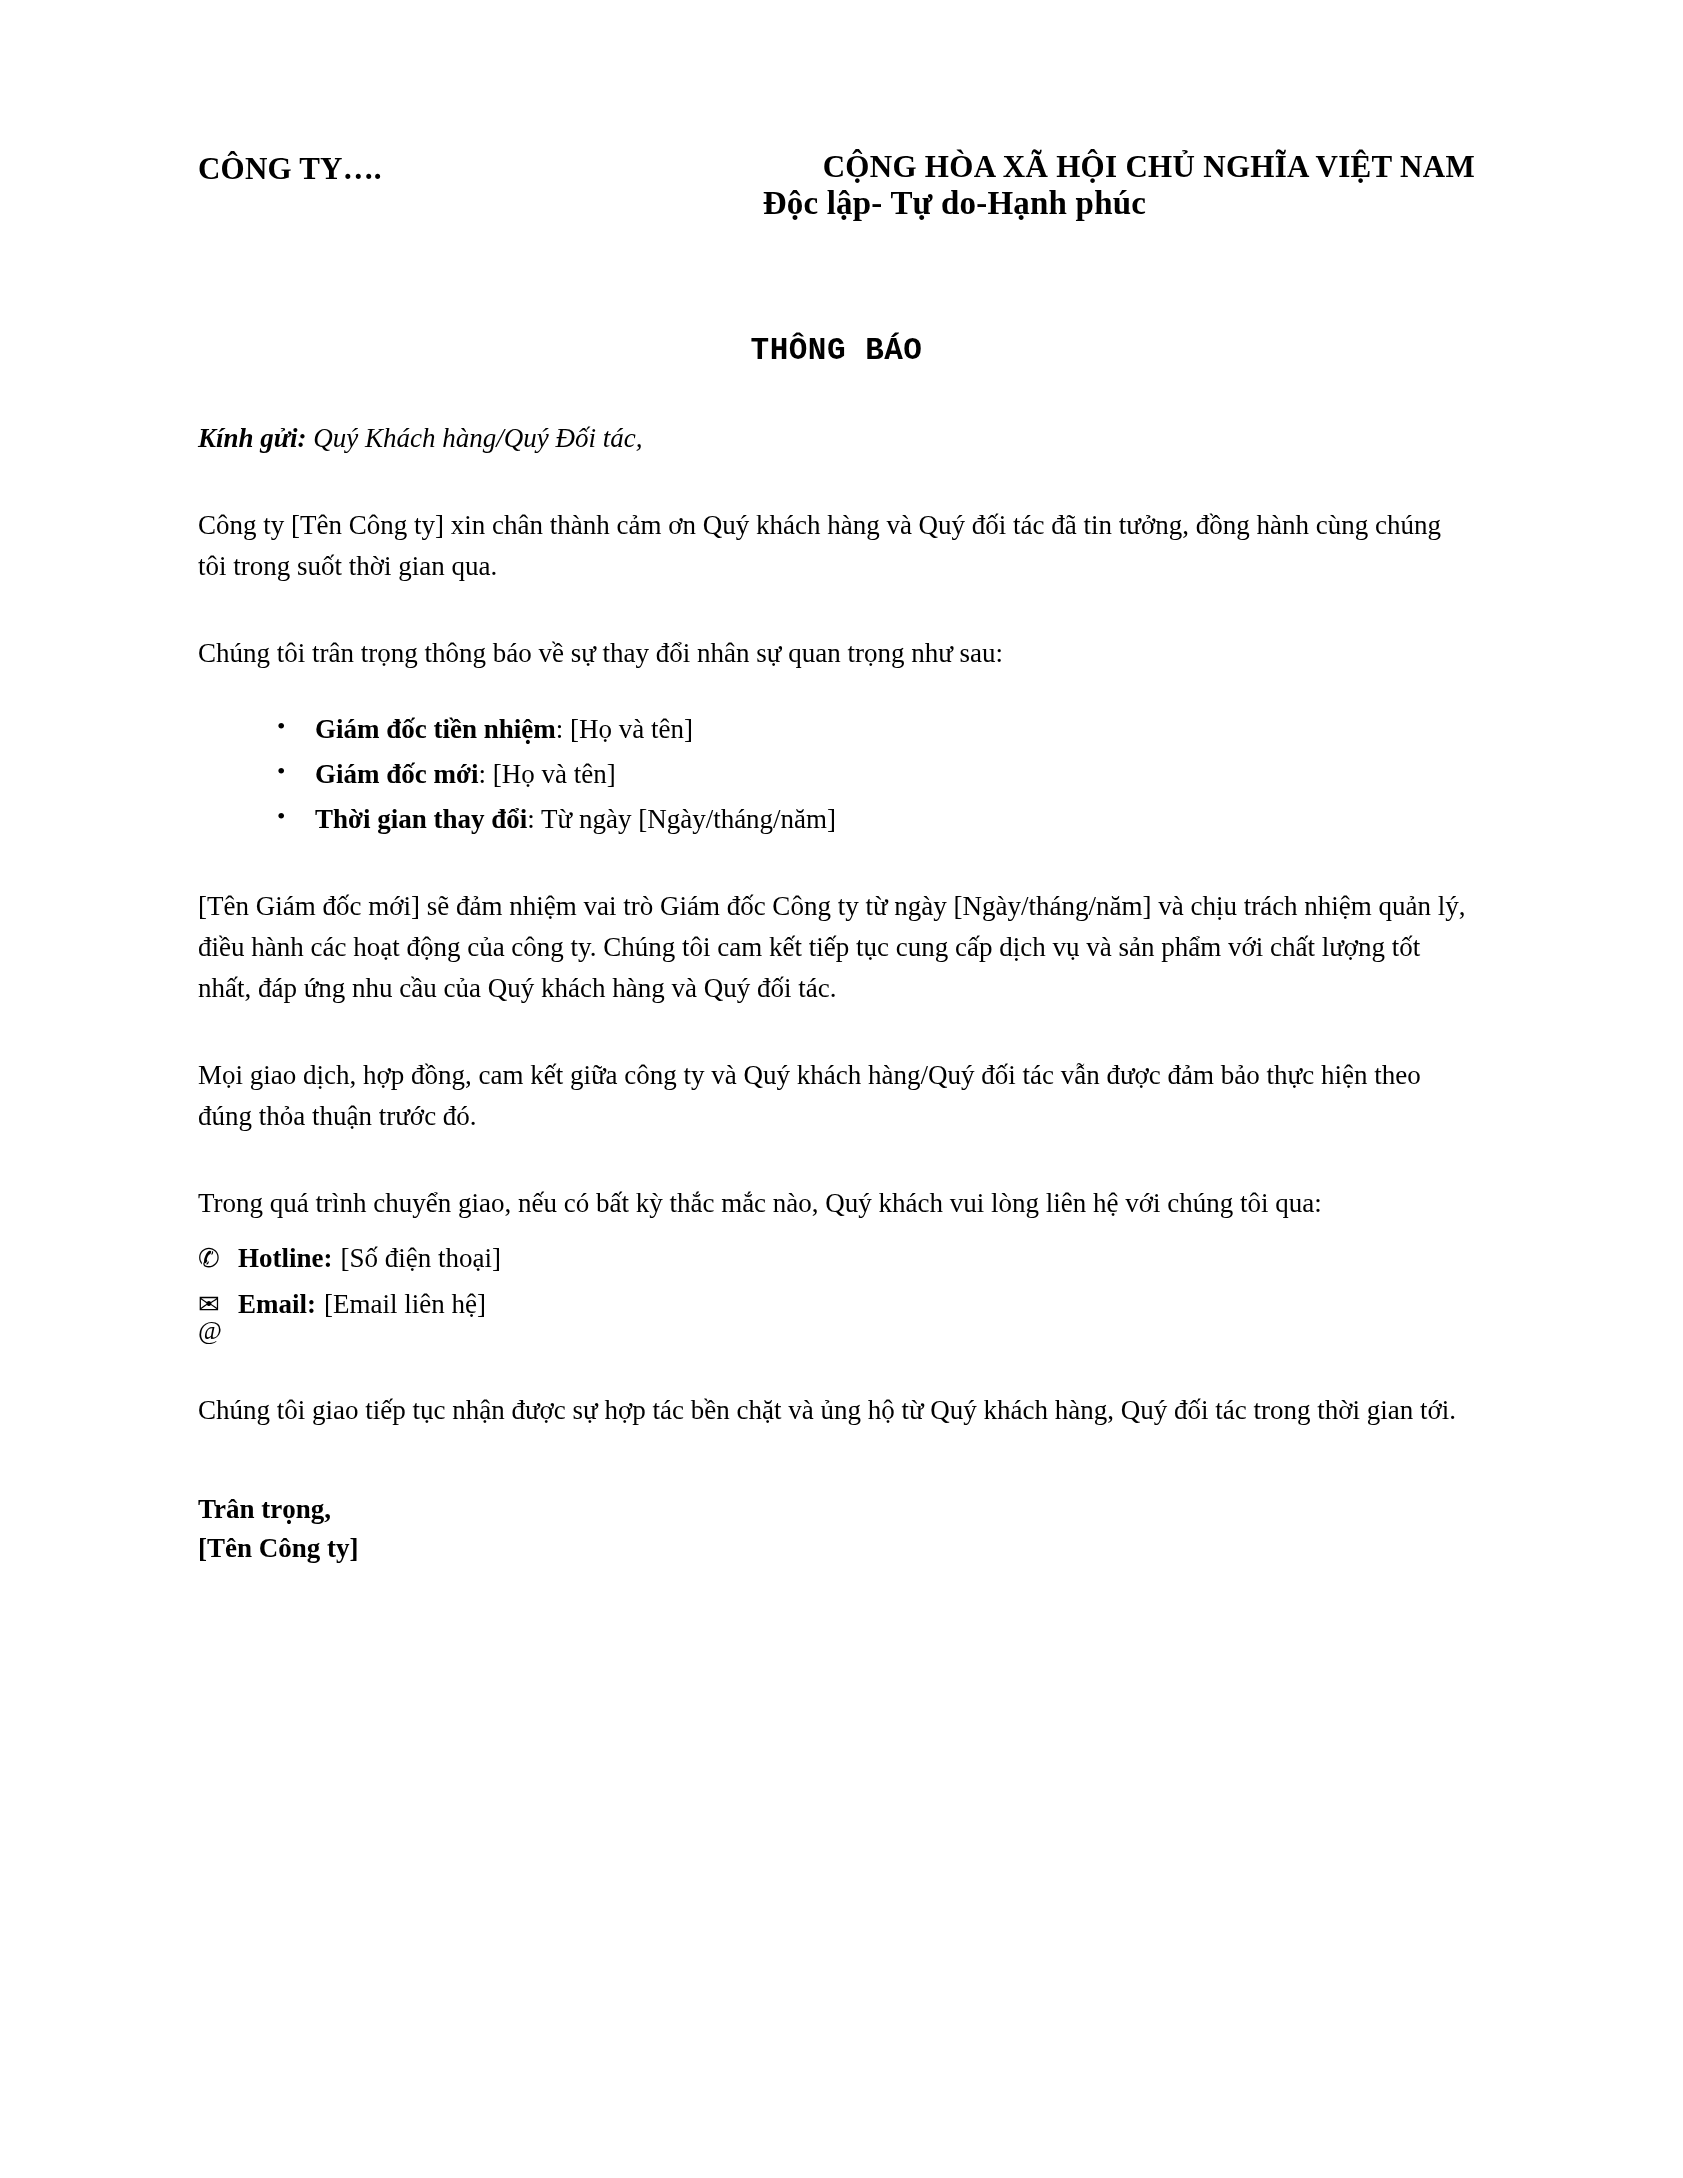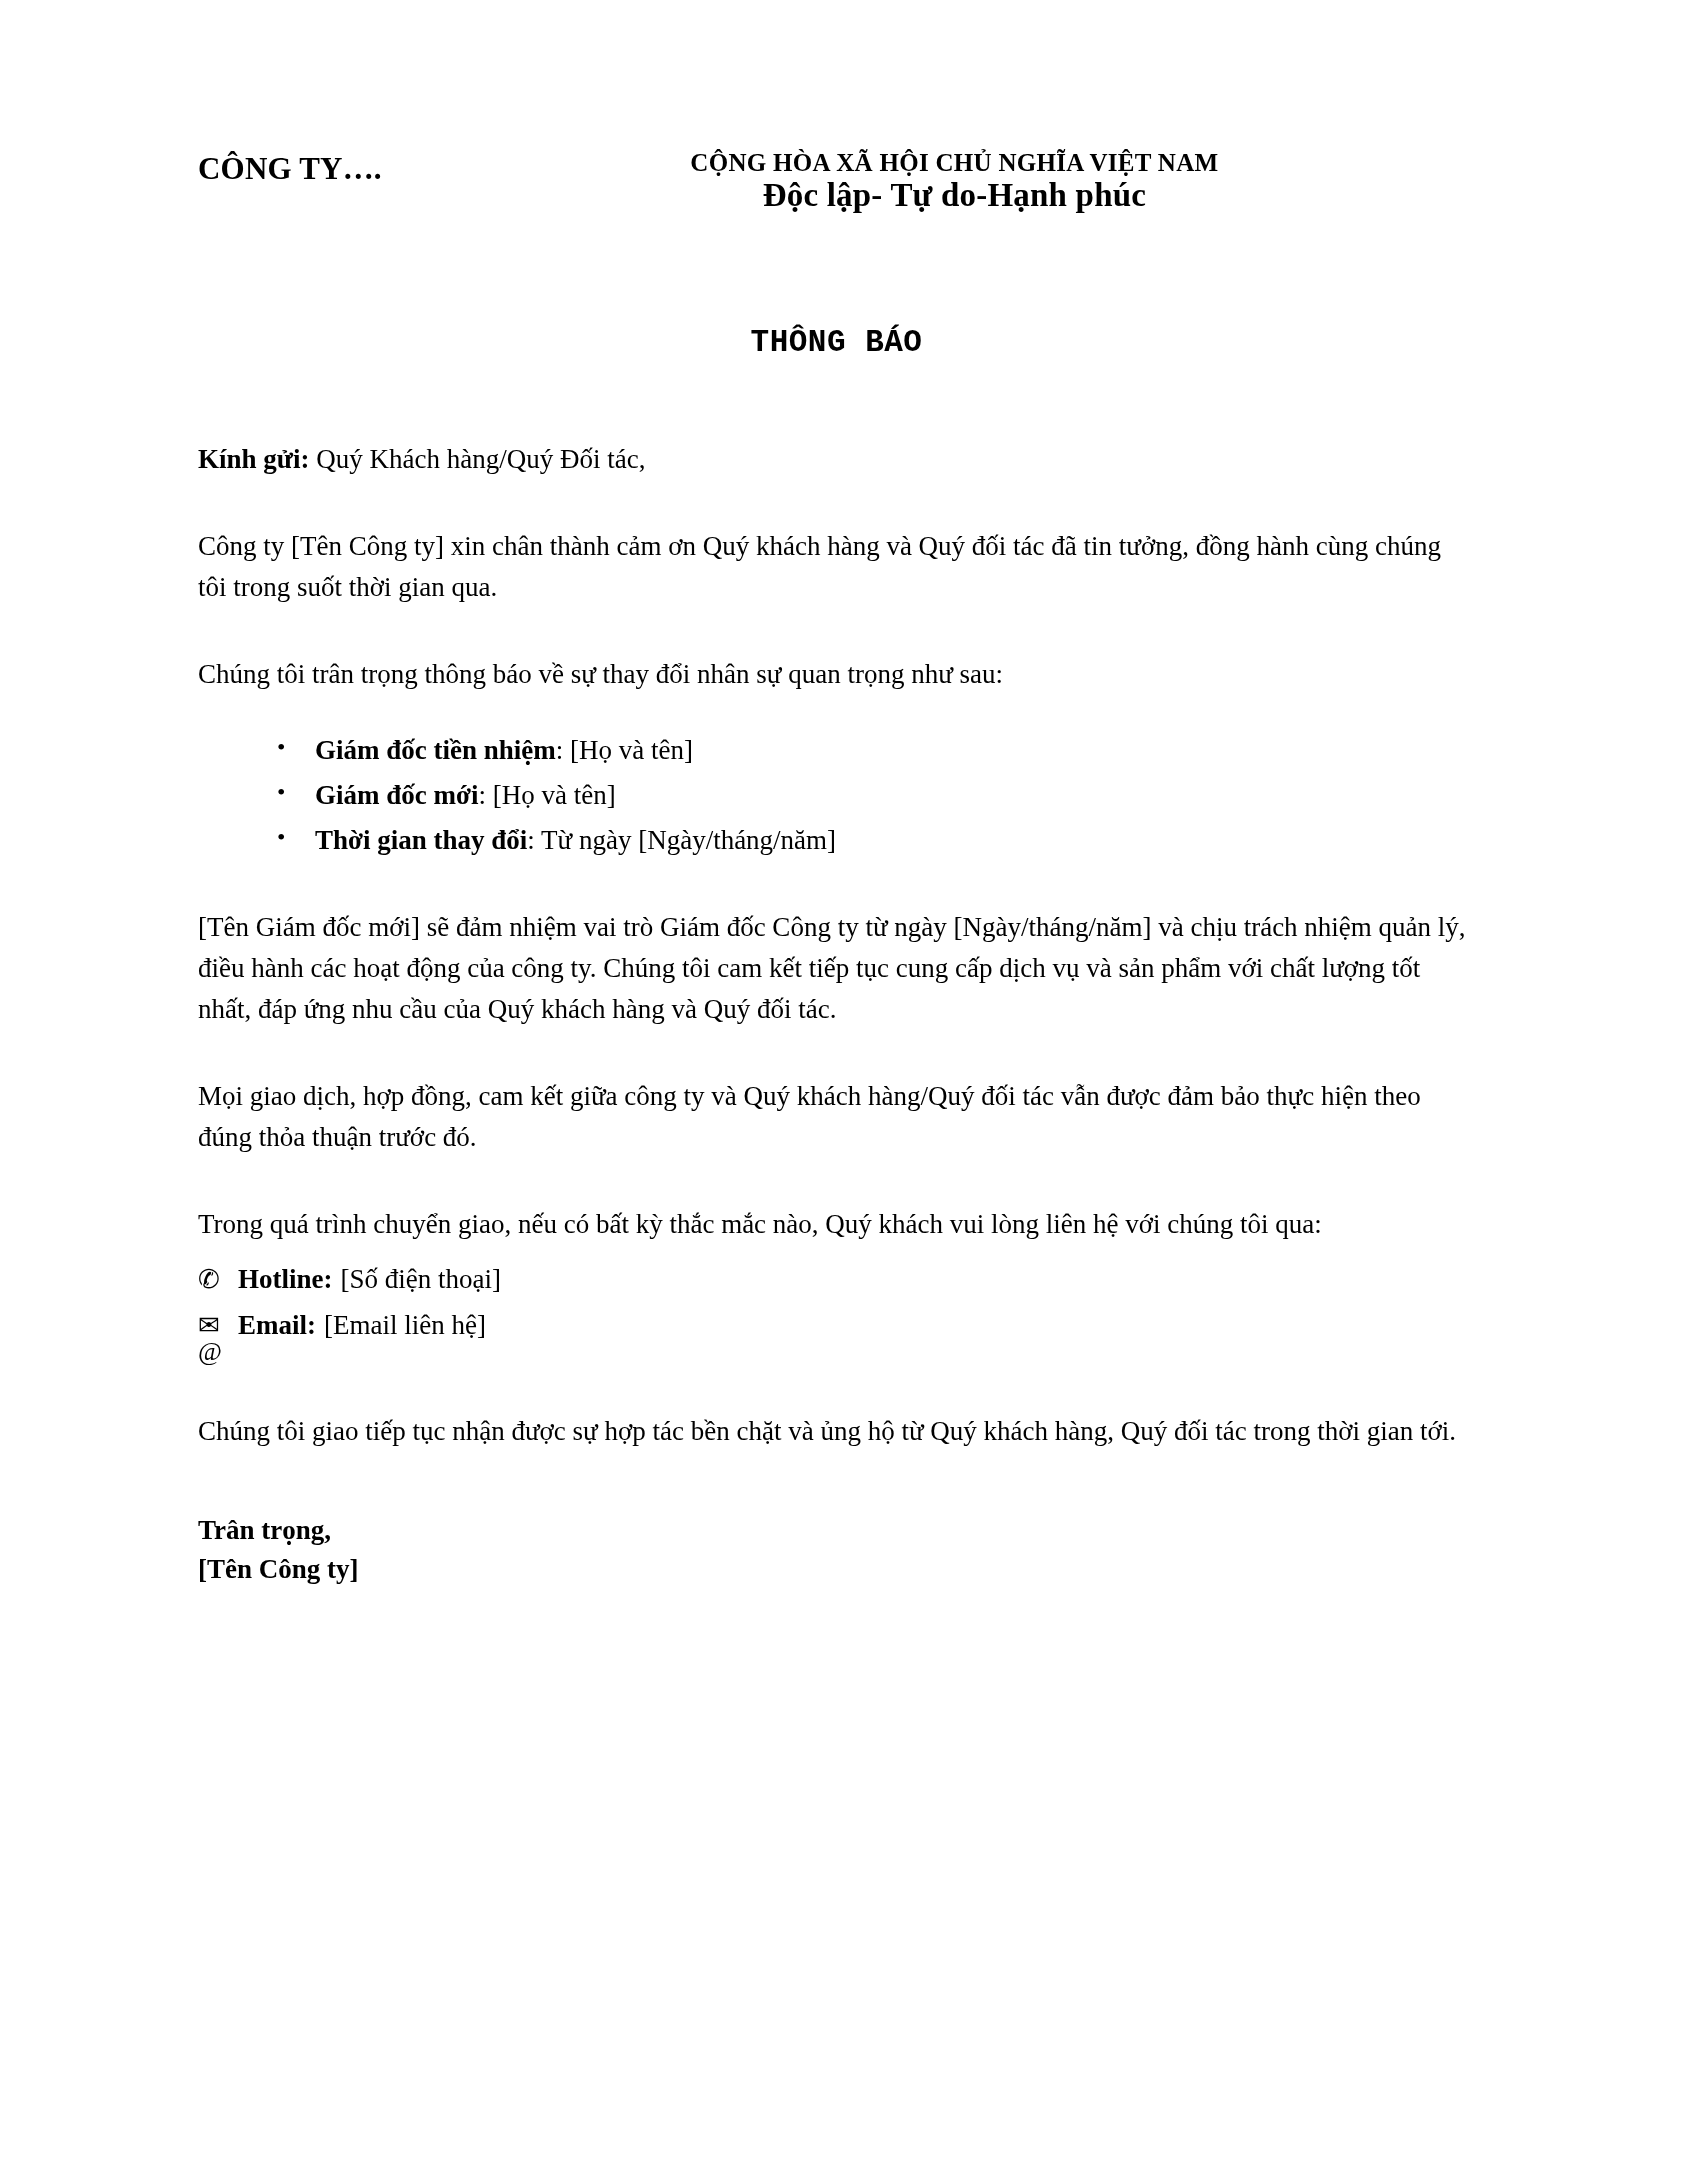--- a/index.html
+++ b/index.html
@@ -33,22 +33,23 @@
     white-space: nowrap;
     padding-top: 2px;
   }
   .national-block {
     flex: 1;
     text-align: center;
     margin-left: 40px;
   }
   .nation-line {
     font-weight: bold;
-    font-size: 25px;
+    font-size: 31px;
     letter-spacing: 0.3px;
+    text-align: right;
   }
   .motto-line {
     font-weight: bold;
     font-size: 33px;
     letter-spacing: 0.2px;
   }
   .doc-title {
     text-align: center;
     font-weight: bold;
     font-size: 31px;
@@ -64,21 +65,22 @@
   .doc-subtitle b {
     font-weight: bold;
   }
   .para {
     font-size: 27px;
     line-height: 1.52;
     margin-top: 46px;
     text-align: left;
   }
   .para.first-para {
-    margin-top: 79px;
+    margin-top: 50px;
+    font-style: italic;
   }
   .para b {
     font-weight: bold;
   }
   ul.bullets {
     margin: 36px 0 0 0;
     padding-left: 117px;
     list-style: none;
   }
   ul.bullets li {

